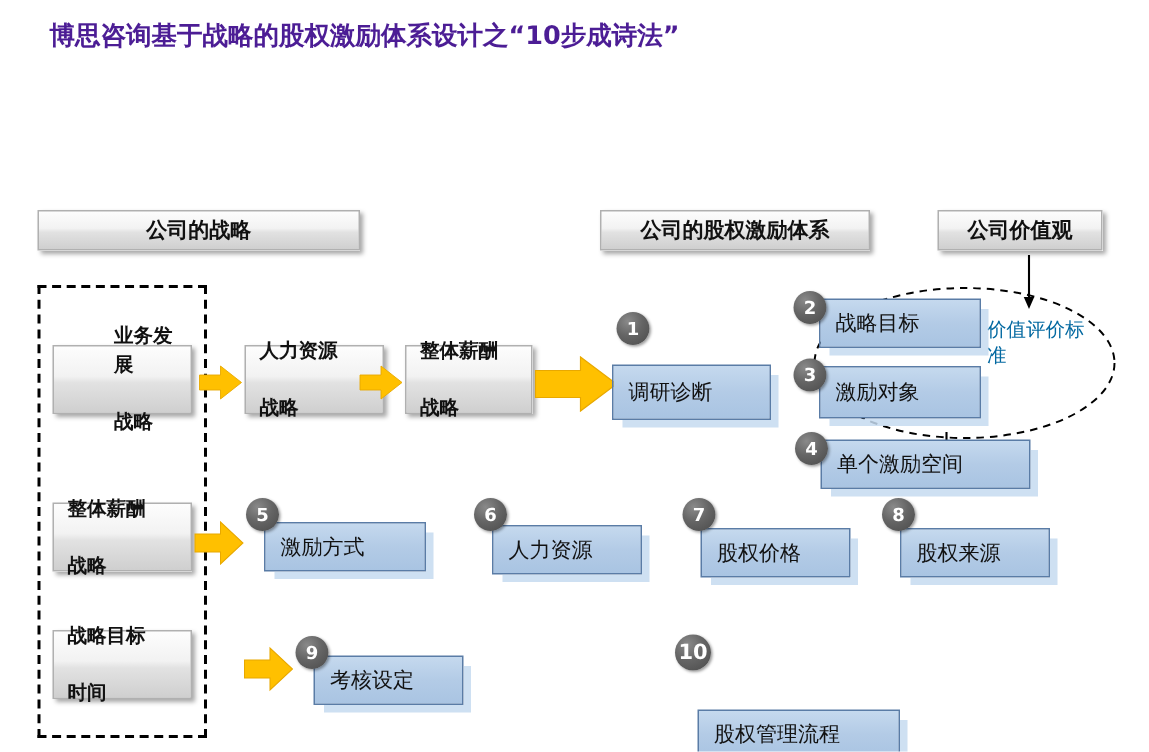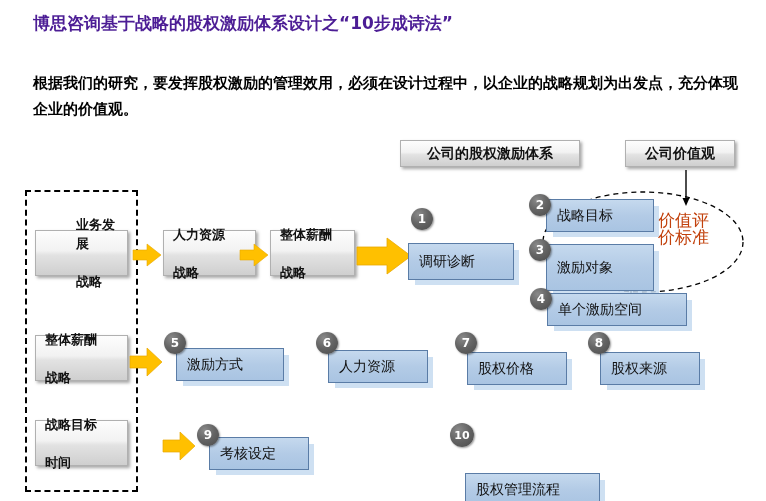--- a/index.html
+++ b/index.html
@@ -56,44 +56,46 @@
   
   .badge{
     position:absolute;
     width:22px;height:22px;border-radius:50%;
     background:radial-gradient(circle at 35% 28%,#8a8a8a 0%,#656565 45%,#4a4a4a 100%);
     color:#fff;font-size:12px;font-weight:bold;
     display:flex;align-items:center;justify-content:center;
     box-shadow:1px 1px 2px rgba(0,0,0,0.4);
     z-index:6;line-height:1;
   }
-  .badge.wide{width:24px;height:24px;font-size:11px;}
+  .badge.wide{width:24px;height:24px;font-size:14px;}
 
   
   .dashedbox{
     position:absolute;
     border:2px dashed #000;
     box-sizing:border-box;
   }
 
   
   .yarrow{position:absolute;}
   .ellipse-label{
-    position:absolute;font-size:17px;line-height:17px;color:#c2410c;width:66px;
+    position:absolute;font-size:13px;line-height:17px;color:#0369a1;width:66px;
   }
   svg{overflow:visible;}
 </style>
 </head>
 <body>
 
 <div id="canvas">
 
   <div class="title">博思咨询基于战略的股权激励体系设计之“10步成诗法”</div>
-  <div class="subtitle">根据我们的研究，要发挥股权激励的管理效用，必须在设计过程中，以企业的战略规划为出发点，充分体现企业的价值观。</div>
-
+
+  <div class="plate center hdr" style="left:25px;top:140px;width:215px;">
+    <span>公司的战略</span>
+  </div>
   <div class="plate center hdr" style="left:400px;top:140px;width:180px;">
     <span>公司的股权激励体系</span>
   </div>
   <div class="plate center hdr" style="left:625px;top:140px;width:110px;">
     <span>公司价值观</span>
   </div>
 
   <div class="dashedbox" style="left:25px;top:190px;width:113px;height:302px;"></div>
 
   <div class="plate left sidebox" style="left:35px;top:230px;width:93px;padding-left:40px;">
@@ -169,21 +171,21 @@
 
   <div class="badge" style="left:529px;top:194px;">2</div>
   <div class="bluewrap" style="left:546px;top:199px;">
     <div class="blue" style="width:108px;height:33px;">
       <span>战略目标</span>
     </div>
   </div>
 
   <div class="badge" style="left:529px;top:239px;">3</div>
   <div class="bluewrap" style="left:546px;top:244px;">
-    <div class="blue" style="width:108px;height:47px;text-align:right;">
+    <div class="blue" style="width:108px;height:35px;text-align:right;">
       <span>激励对象</span>
     </div>
   </div>
 
   <div class="badge" style="left:530px;top:288px;">4</div>
   <div class="bluewrap" style="left:547px;top:293px;">
     <div class="blue" style="width:140px;height:33px;">
       <span>单个激励空间</span>
     </div>
   </div>

